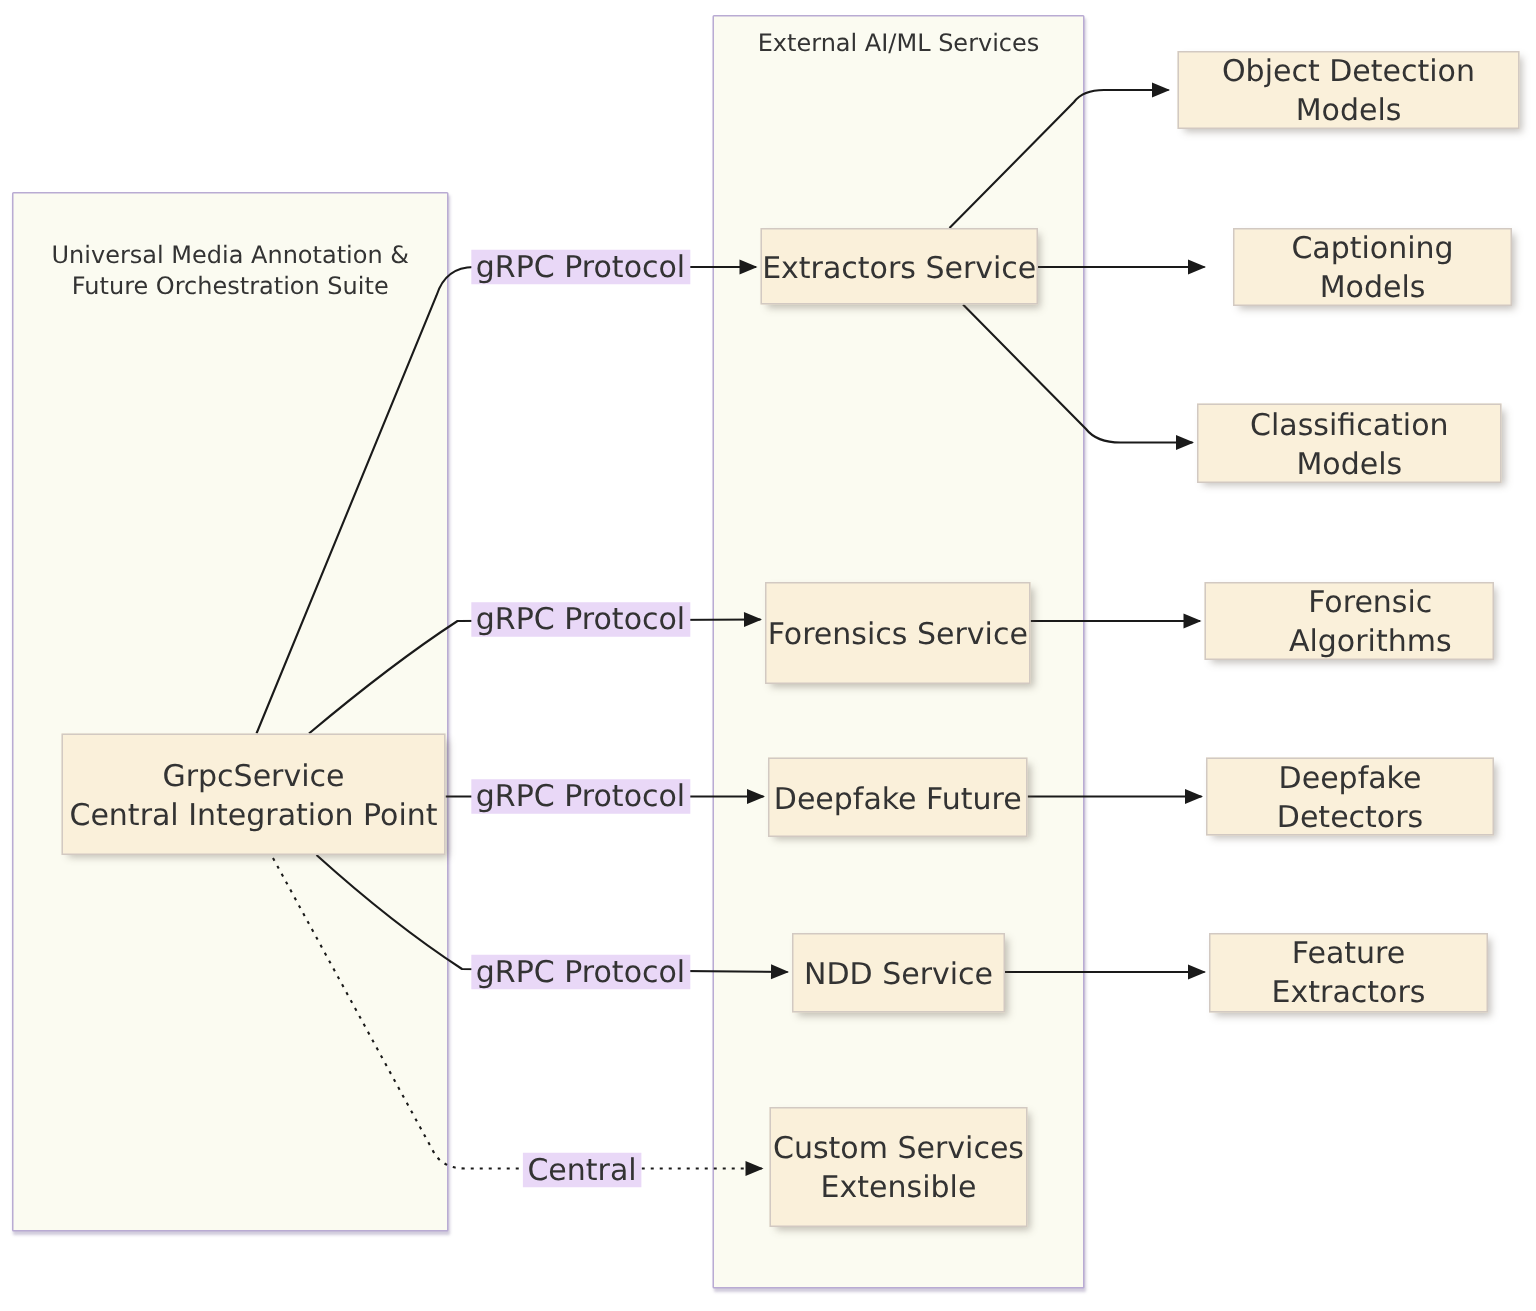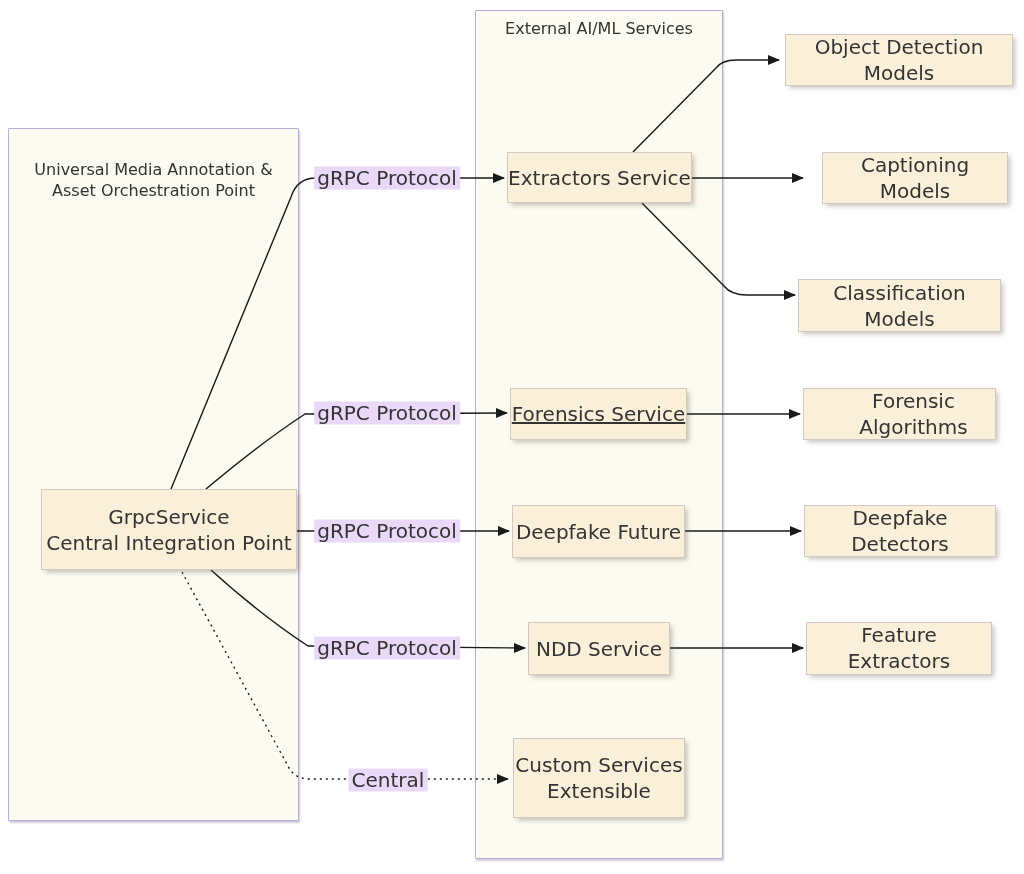--- a/index.html
+++ b/index.html
@@ -49,27 +49,27 @@
     background:var(--node_fill);
     border:1px solid var(--node_border);
     box-shadow:3px 3px 5px -1px rgba(90,80,70,.35);
     font-size:20px;
     line-height:26px;
     text-align:center;
     color:var(--text);
   }
   #n-grpc{left:41px;top:489px;width:256px;height:81px;}
   #n-annotation{left:507px;top:152px;width:185px;height:51px;}
-  #n-forensics{left:510px;top:388px;width:177px;height:52px;text-decoration:underline;}
+  #n-forensics{left:510px;top:388px;width:177px;height:68px;}
   #n-deepfake-svc{left:512px;top:505px;width:173px;height:53px;}
   #n-ndd{left:528px;top:622px;width:142px;height:53px;}
   #n-custom{left:513px;top:738px;width:172px;height:80px;}
   #n-objdet{left:785px;top:34px;width:228px;height:52px;}
   #n-captioning{left:806px;top:152px;width:186px;height:52px;margin-left:16px;}
-  #n-classification{left:798px;top:269px;width:203px;height:53px;margin-top:10px;}
+  #n-classification{left:798px;top:269px;width:203px;height:53px;}
   #n-forensic-alg{left:803px;top:388px;width:193px;height:52px;padding-left:28px;}
   #n-deepfake-det{left:804px;top:505px;width:192px;height:52px;align-items:flex-end;}
   #n-feature-ext{left:806px;top:622px;width:186px;height:53px;justify-content:flex-end;}
 
   .edge-label{
     position:absolute;
     transform:translate(-50%,-50%);
     background:var(--label_bg);
     padding:1px 3px;
     font-size:20px;
@@ -84,21 +84,21 @@
   #l-future{left:388px;top:780px;}
 </style>
 </head>
 <body>
 
 <div id="diagram">
 
   <div class="cluster" id="cluster-left">
     <div class="cluster-title">
       <div>Universal Media Annotation &amp;</div>
-      <div>Asset Orchestration Point</div>
+      <div>Future Orchestration Suite</div>
     </div>
   </div>
 
   <div class="cluster" id="cluster-mid">
     <div class="cluster-title">External AI/ML Services</div>
   </div>
 
   <svg id="edge-layer" viewBox="0 0 1024 874" xmlns="http://www.w3.org/2000/svg">
     <defs>
       <marker id="arrow" markerUnits="userSpaceOnUse" markerWidth="14" markerHeight="12" refX="12" refY="6" orient="auto">

